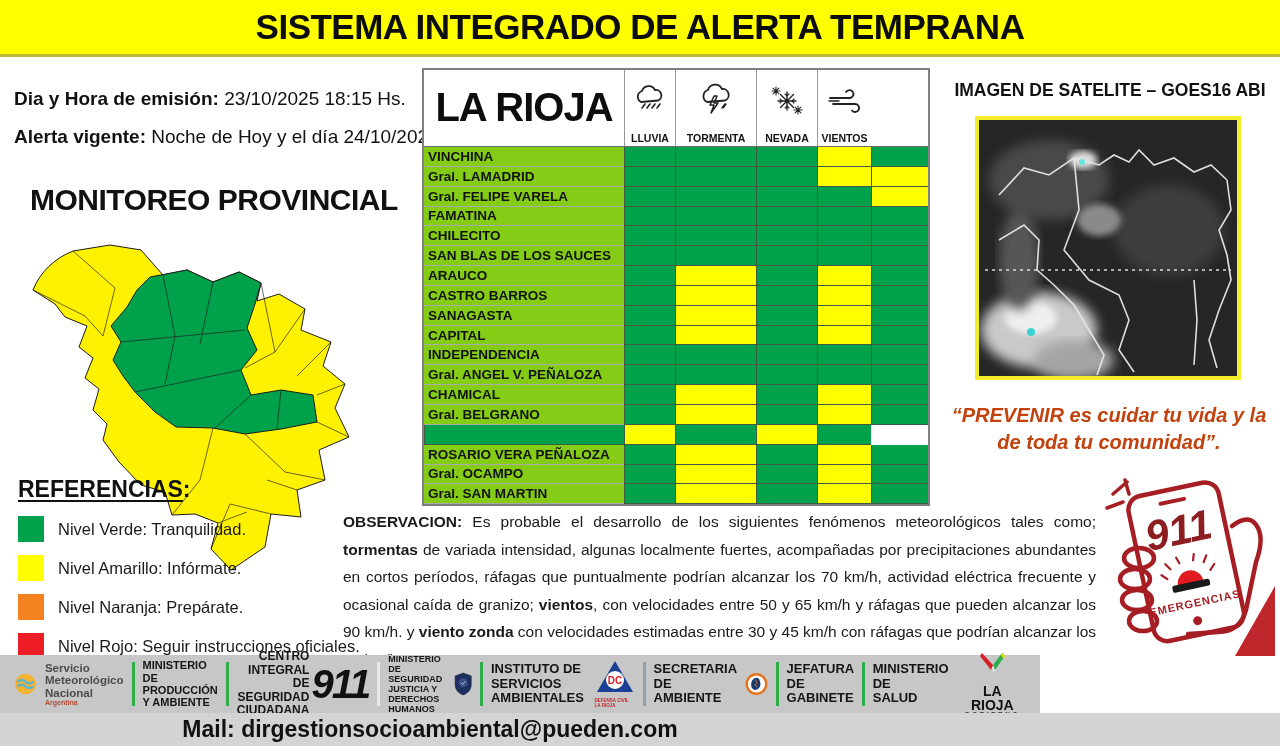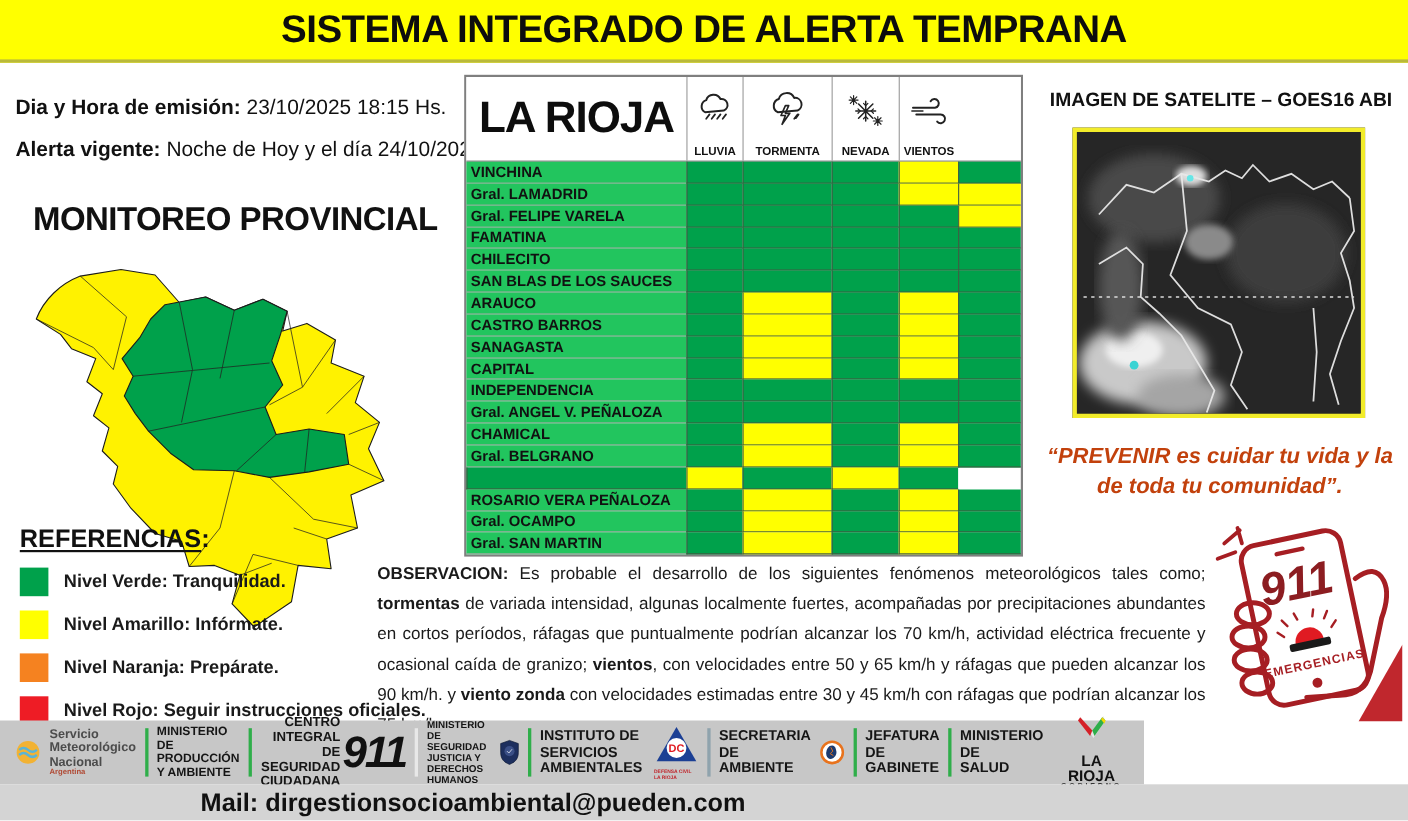--- a/index.html
+++ b/index.html
@@ -21,33 +21,33 @@
 
   
   .mapwrap { position:absolute; left:15px; top:240px; width:335px; height:337px; }
 
   
   .refs { position:absolute; left:18px; top:476px; width:330px; }
   .refs h3 { font-size:23px; font-weight:900; color:#111; }
   .refs h3 u { text-decoration:underline; text-underline-offset:3px; }
   .leg-item { display:flex; align-items:center; margin-top:13px; height:26px; }
   .leg-swatch { width:26px; height:26px; margin-right:14px; flex:0 0 auto; }
-  .leg-label { font-size:16.5px; font-weight:700; color:#1a1a1a; white-space:nowrap; }
+  .leg-label { font-size:16.5px; font-weight:400; color:#1a1a1a; white-space:nowrap; }
 
   
   .atable { position:absolute; left:422px; top:68px; width:508px; border:2px solid #7f7f7f; background:#fff; }
   .thead { display:grid; grid-template-columns:200px 51px 81px 61px 54px 57px; height:77px; background:#fff; border-bottom:1px solid #6e6e6e; }
   .thead > div { border-left:1px solid #9a9a9a; display:flex; flex-direction:column; align-items:center; justify-content:flex-end; padding-bottom:2px; }
   .thead > div:first-child { border-left:none; justify-content:center; }
   .region { font-size:40px; font-weight:900; color:#0d0d0d; letter-spacing:-1px; }
   .col-label { font-size:10.5px; font-weight:800; color:#111; line-height:1.05; text-align:center; white-space:pre-line; }
   .hicon { flex:1 1 auto; display:flex; align-items:center; justify-content:center; width:100%; }
   .tbody { }
   .trow { display:grid; grid-template-columns:200px 51px 81px 61px 54px 57px; height:19.85px; }
-  .rlabel { background:#22c55e; font-size:13.5px; font-weight:800; color:#111; padding-left:4px;
+  .rlabel { background:#84cc16; font-size:13.5px; font-weight:800; color:#111; padding-left:4px;
             display:flex; align-items:center; border-bottom:1px solid #a9a9a9; white-space:nowrap; overflow:hidden; }
   .cell { border-left:1px solid #3f5b42; border-bottom:1px solid #3f5b42; }
 
   
   .sat-title { position:absolute; left:952px; top:80px; width:316px; text-align:center; font-size:17.5px; font-weight:800; color:#111; }
   .satbox { position:absolute; left:975px; top:116px; width:266px; height:264px; border:4px solid #f2ec2a; background:#242424; }
   .quote { position:absolute; left:948px; top:402px; width:322px; text-align:center; font-size:20px; font-weight:800; font-style:italic; color:#c2410c; line-height:1.35; }
 
   
   .obs { position:absolute; left:343px; top:508px; width:753px; font-size:15.5px; color:#1a1a1a;

